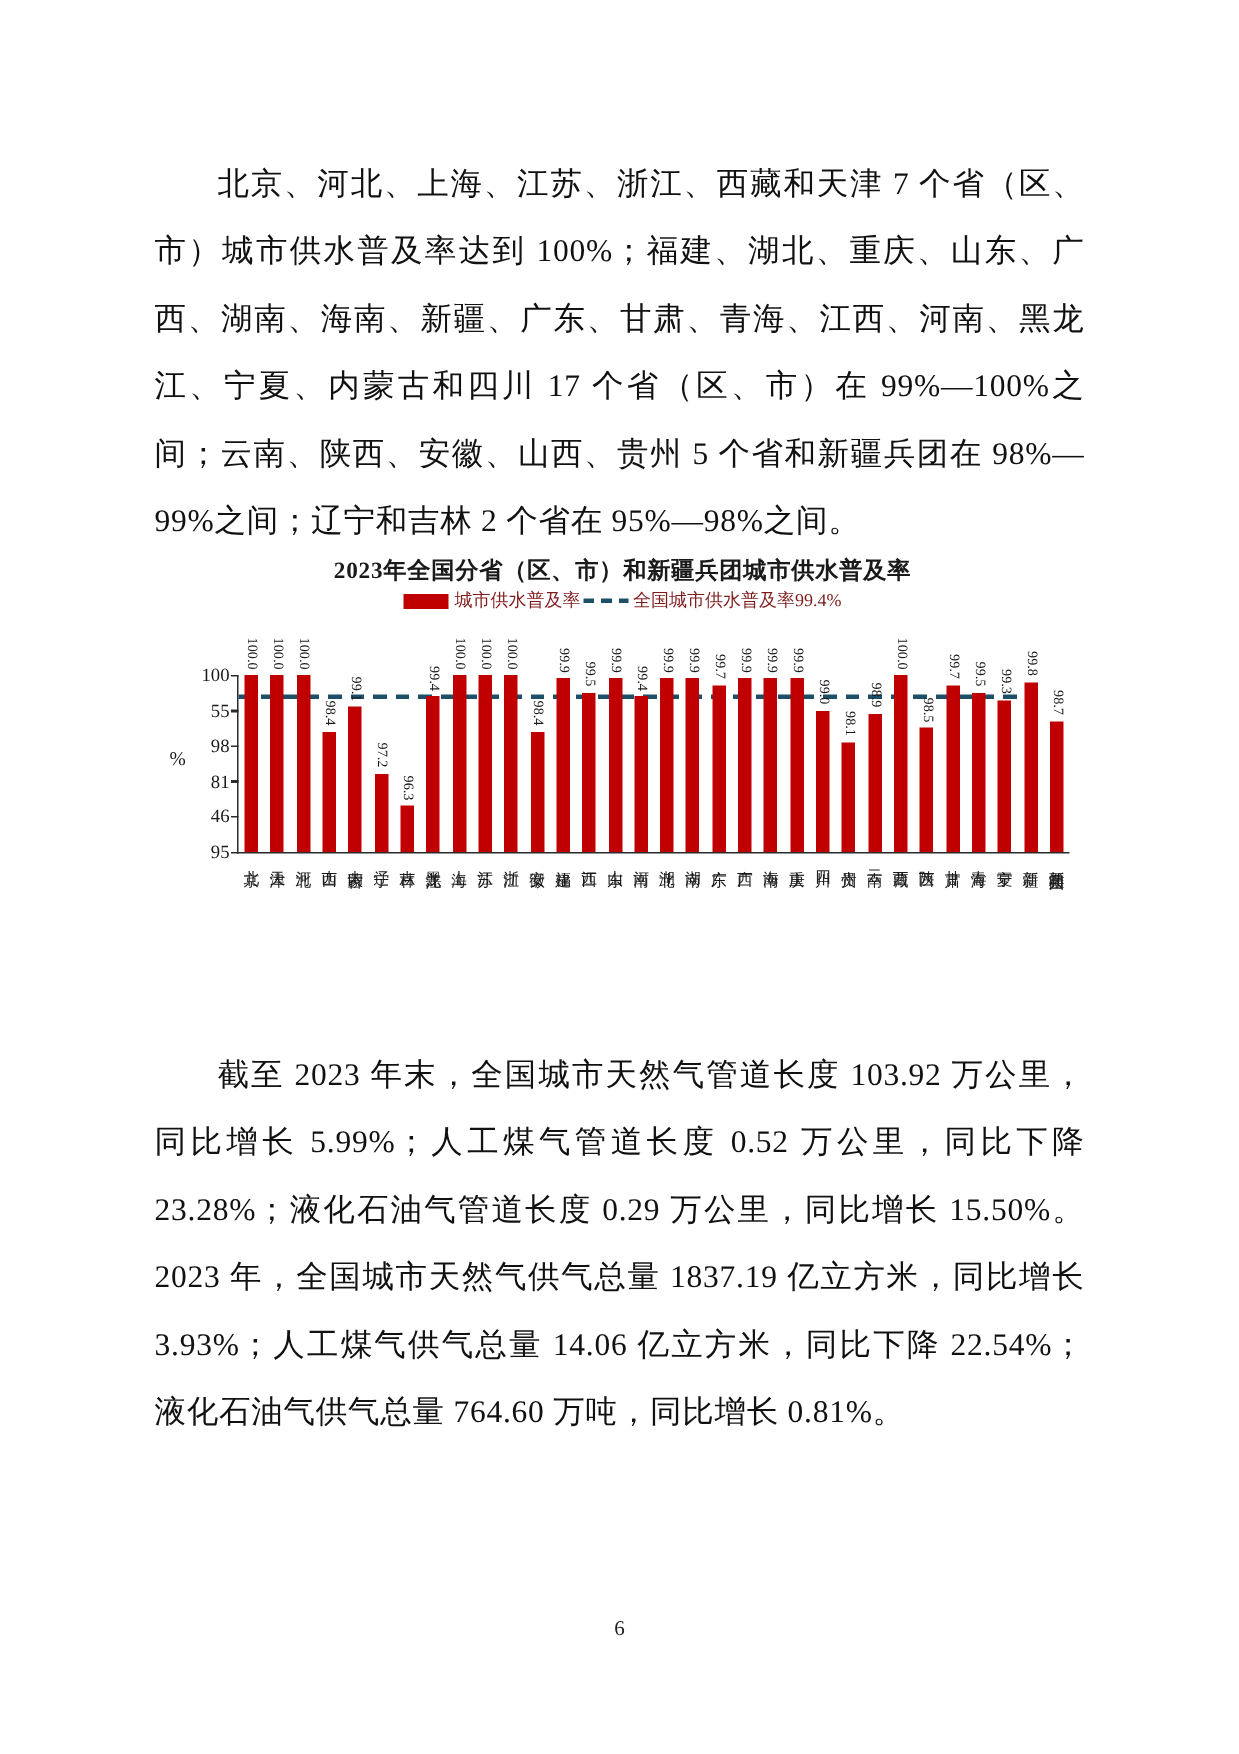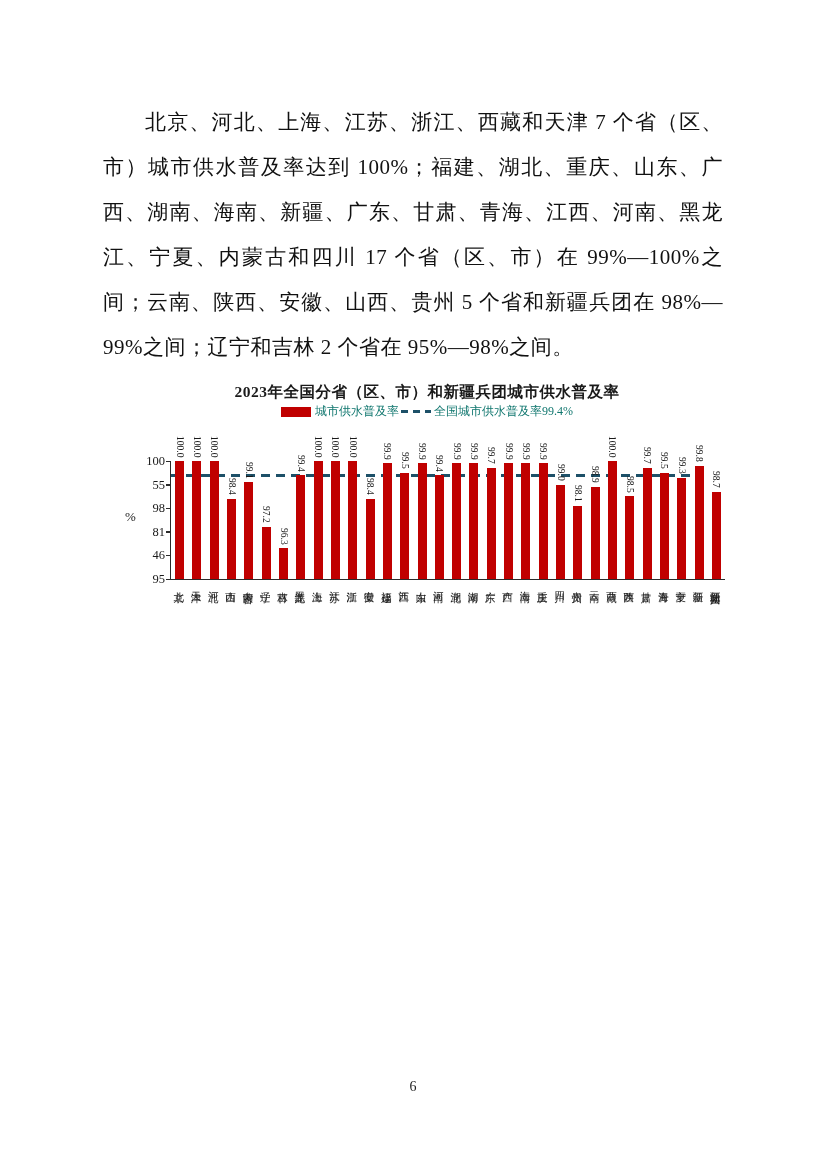--- a/index.html
+++ b/index.html
@@ -19,28 +19,28 @@
     margin:0;
     letter-spacing:0.5px;
   }
   #para1{top:100px;}
   #sec2-heading{
     position:absolute;left:103px;top:650px;width:620px;
     font-size:21px;font-weight:bold;margin:0;text-indent:2em;
   }
   #para2{top:694px;}
   
-  .chart{position:absolute;left:124px;top:371px;width:606px;margin-top:11px;}
+  .chart{position:absolute;left:112px;top:371px;width:606px;}
   .chart-title{
     text-align:center;font-size:15.5px;font-weight:bold;color:#1a1a1a;
     margin:0;line-height:19px;letter-spacing:0.5px;
   }
   .chart-legend{
     margin-top:3px;display:flex;justify-content:center;align-items:center;
-    font-size:12px;color:#0f766e;line-height:15px;
+    font-size:12px;color:#7f1d1d;line-height:15px;
   }
   .legend-swatch-bar{width:30px;height:10px;background:#C00000;margin-right:4px;}
   .legend-dash{
     width:30px;height:3px;margin:0 3px 0 2px;
     background:repeating-linear-gradient(to right,#1D5068 0 7px,transparent 7px 12px);
   }
   .plot{
     position:relative;margin-left:46px;margin-top:42px;
     width:554px;height:118px;
     border-left:1.5px solid #2b2b2b;border-bottom:1.5px solid #2b2b2b;
@@ -339,15 +339,16 @@
         <div class="xcol">
           <span class="xlab">新疆</span>
         </div>
         <div class="xcol">
           <span class="xlab">新疆兵团</span>
         </div>
       </div>
   </div>
 
 
+  <p class="body-text" id="para2">截至 2023 年末，全国城市天然气管道长度 103.92 万公里，同比增长 5.99%；人工煤气管道长度 0.52 万公里，同比下降 23.28%；液化石油气管道长度 0.29 万公里，同比增长 15.50%。2023 年，全国城市天然气供气总量 1837.19 亿立方米，同比增长 3.93%；人工煤气供气总量 14.06 亿立方米，同比下降 22.54%；液化石油气供气总量 764.60 万吨，同比增长 0.81%。</p>
 
   <div class="page-number">6</div>
 </div>
 
 </body></html>

